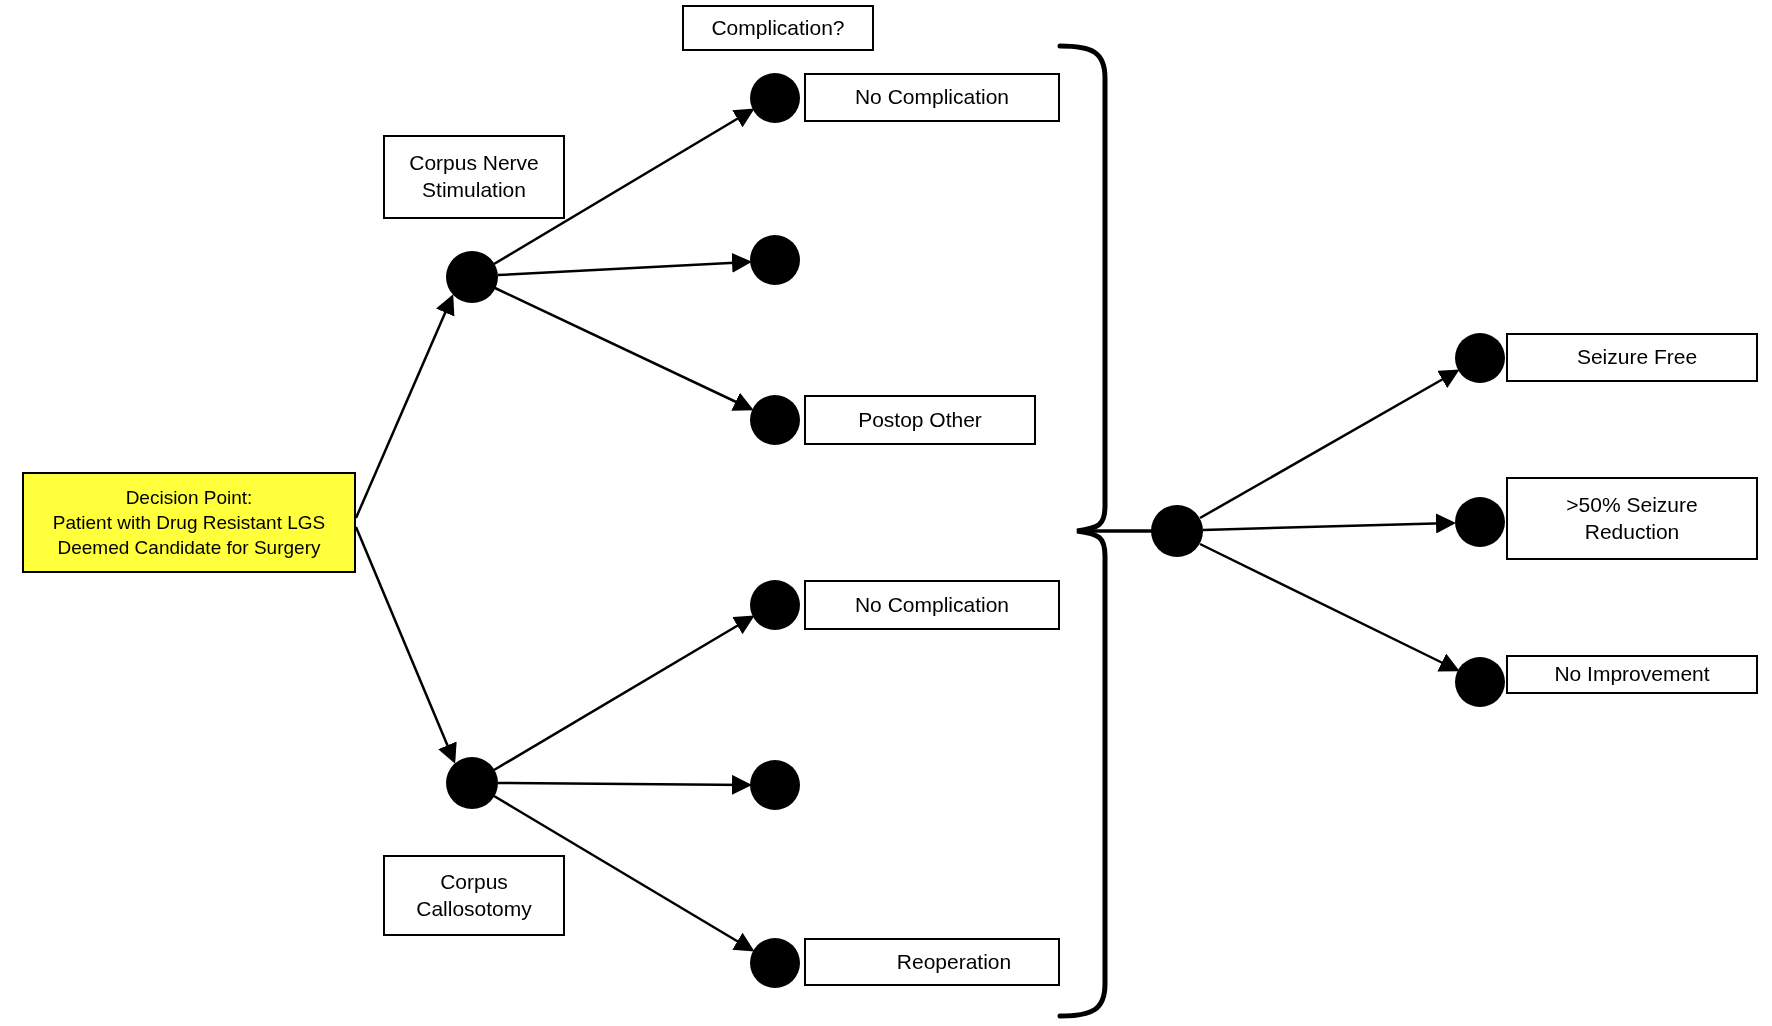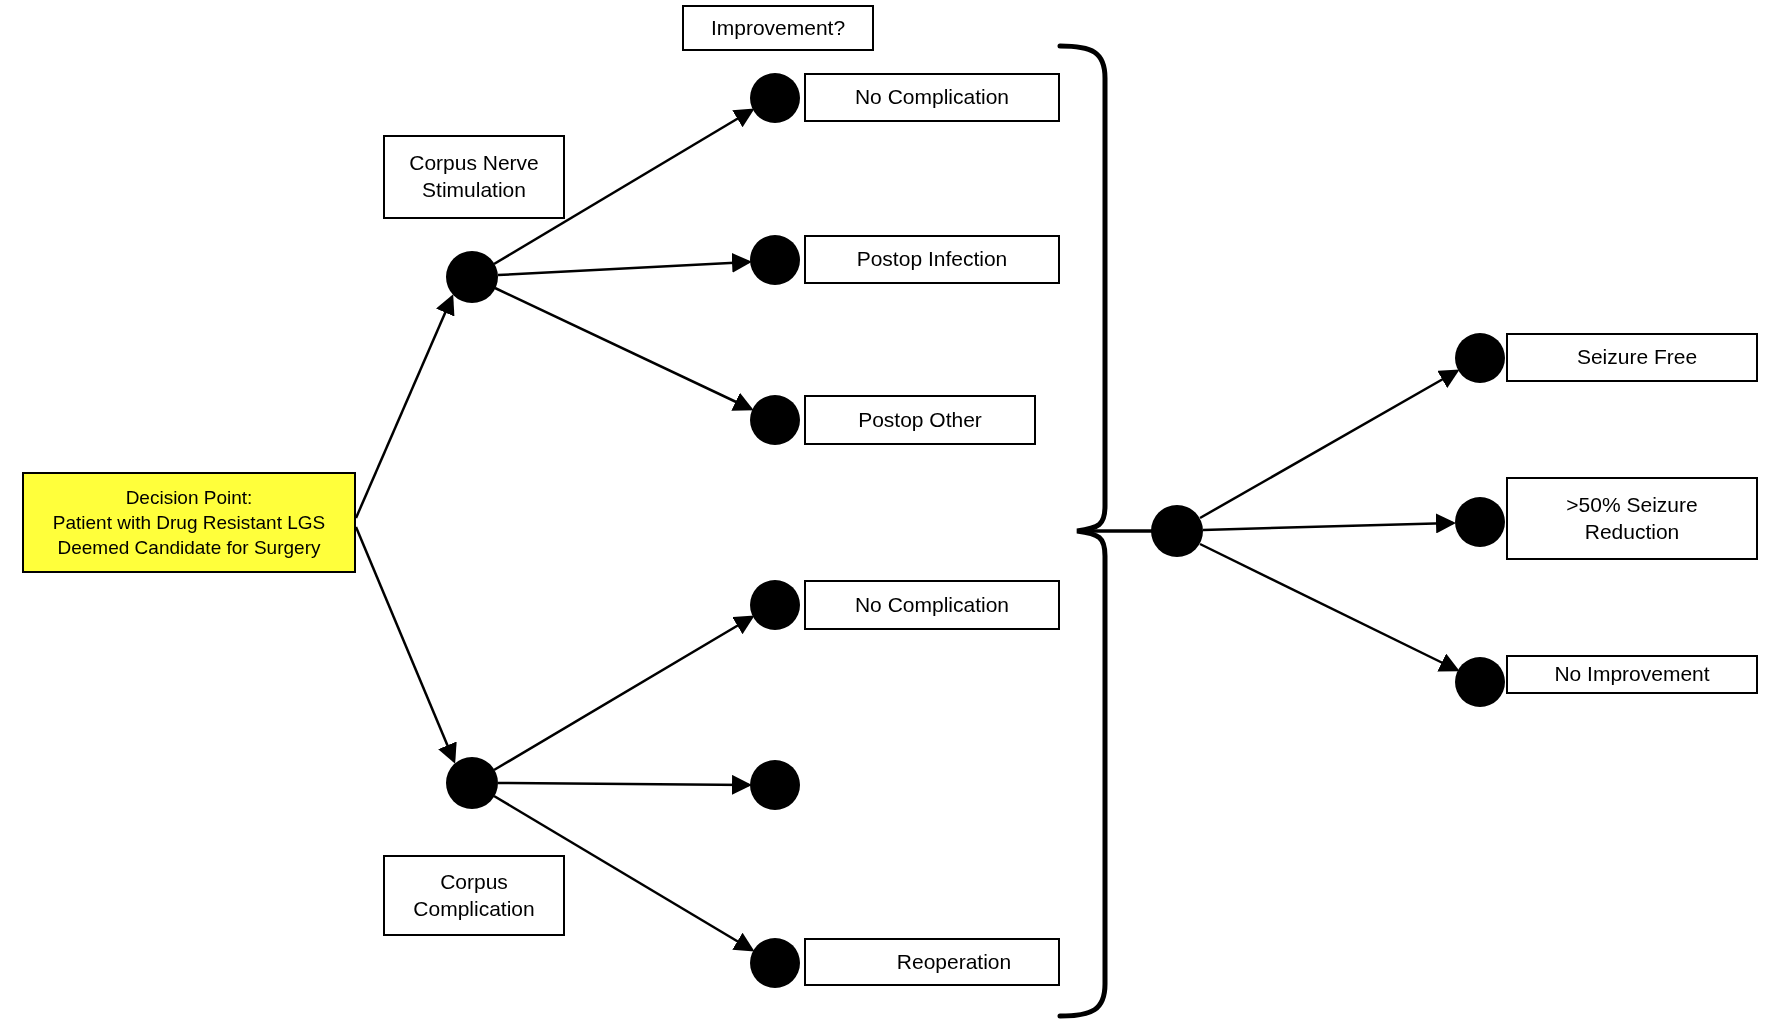--- a/index.html
+++ b/index.html
@@ -90,35 +90,34 @@
     <circle cx="775" cy="785" r="25" fill="#000"></circle>
     <circle cx="775" cy="963" r="25" fill="#000"></circle>
 
     <circle cx="1177" cy="531" r="26" fill="#000"></circle>
 
     <circle cx="1480" cy="358" r="25" fill="#000"></circle>
     <circle cx="1480" cy="522" r="25" fill="#000"></circle>
     <circle cx="1480" cy="682" r="25" fill="#000"></circle>
   </svg>
 
-  <div class="box" style="left:682px; top:5px; width:192px; height:46px;">Improvement?</div>
+  <div class="box" style="left:682px; top:5px; width:192px; height:46px;">Complication?</div>
 
   <div class="box" style="left:383px; top:135px; width:182px; height:84px;">Corpus Nerve
 Stimulation</div>
 
   <div class="box" style="left:383px; top:855px; width:182px; height:81px;">Corpus
-Complication</div>
+Callosotomy</div>
 
   <div class="box highlight" style="left:22px; top:472px; width:334px; height:101px;">Decision Point:
 Patient with Drug Resistant LGS
 Deemed Candidate for Surgery</div>
 
   <div class="box" style="left:804px; top:73px; width:256px; height:49px;">No Complication</div>
 
-  <div class="box" style="left:804px; top:235px; width:256px; height:49px;">Postop Infection</div>
 
   <div class="box" style="left:804px; top:395px; width:232px; height:50px;">Postop Other</div>
 
   <div class="box" style="left:804px; top:580px; width:256px; height:50px;">No Complication</div>
 
 
   <div class="box" style="left:804px; top:938px; width:256px; height:48px;padding-left:44px;">Reoperation</div>
 
 
   <div class="box" style="left:1506px; top:333px; width:252px; height:49px;padding-left:10px;">Seizure Free</div>

